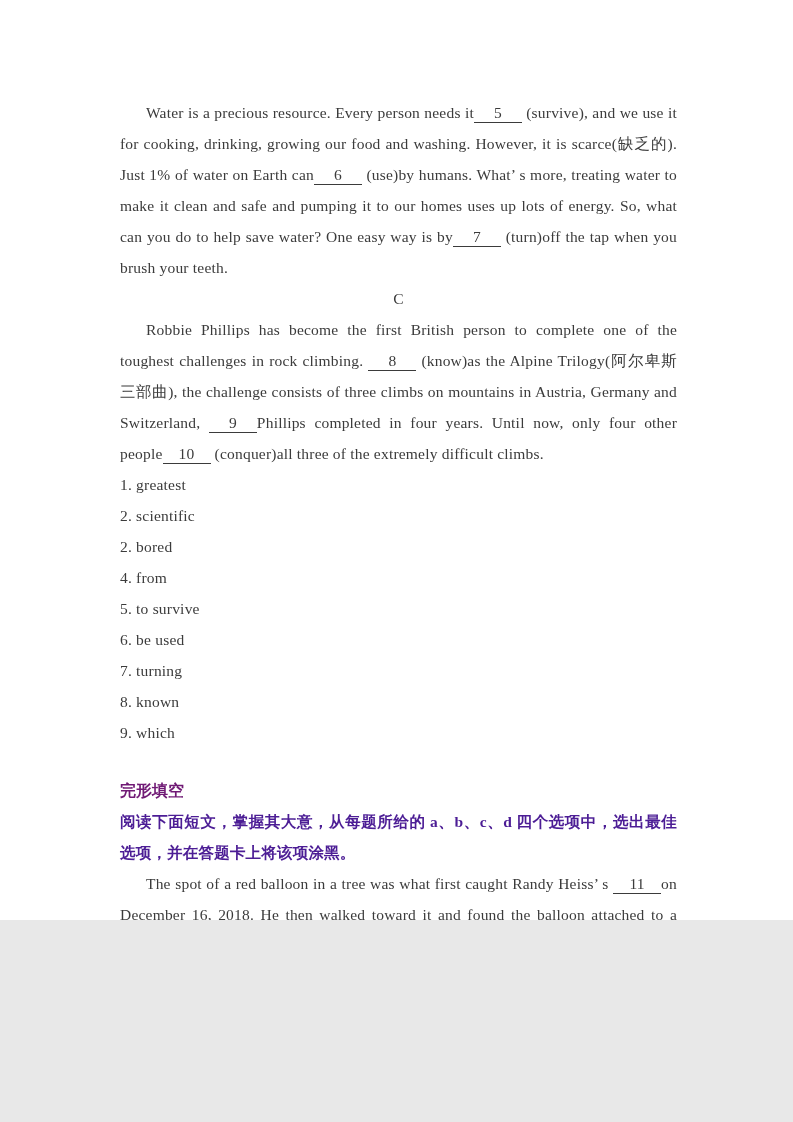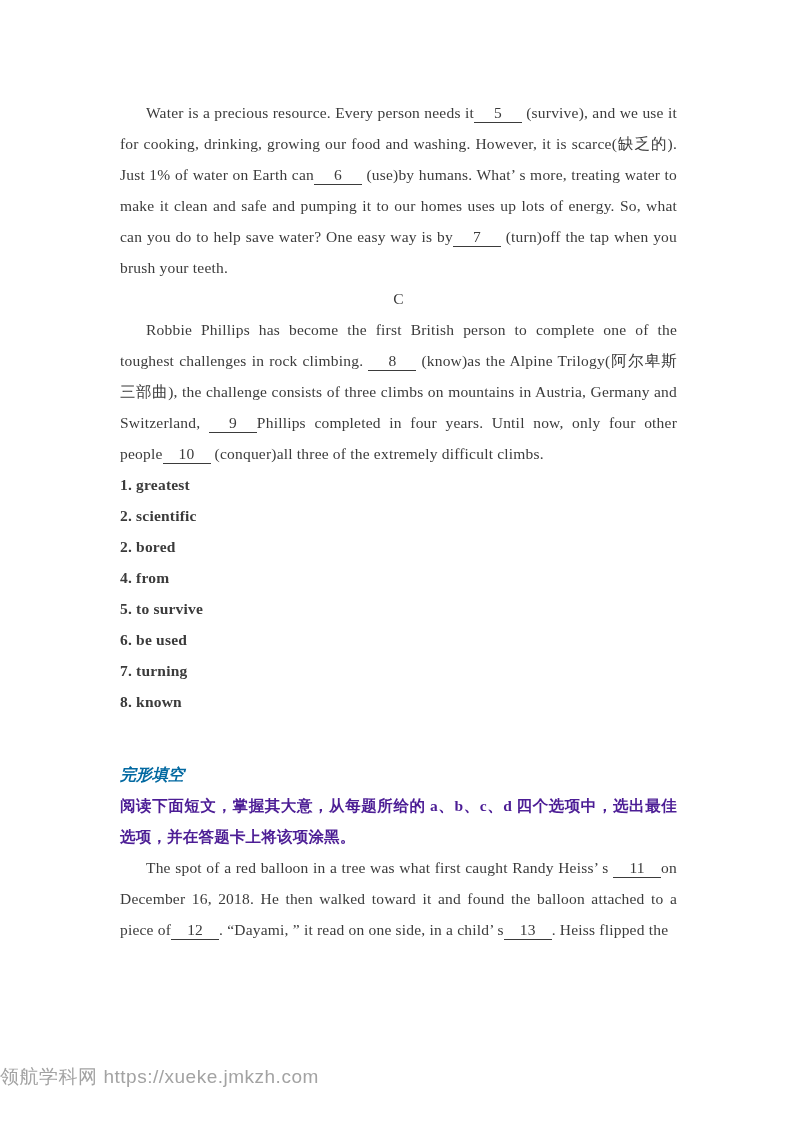--- a/index.html
+++ b/index.html
@@ -3,21 +3,21 @@
 <meta charset="utf-8">
 <style>
   html, body {
     margin: 0;
     padding: 0;
     background: #e8e8e8;
   }
   .page {
     position: relative;
     width: 793px;
-    height: 1122px;
+    height: 920px;
     margin: 0 auto;
     background: #ffffff;
     color: #3b3b3b;
     font-family: "Liberation Serif", "DejaVu Serif", serif;
     overflow: hidden;
   }
   .content {
     position: absolute;
     left: 120px;
     top: 97px;
@@ -49,29 +49,27 @@
   .answers-header {
     font-size: 16px;
     line-height: 31px;
     font-weight: bold;
     color: #2e2e2e;
   }
   .answers-list .answer-item {
     font-size: 15.5px;
     line-height: 31px;
     letter-spacing: 0.2px;
-    font-weight: bold;
   }
   .cloze-title {
-    margin-top: 42px;
+    margin-top: 27px;
     font-size: 16px;
     line-height: 31px;
     font-weight: bold;
-    color: #0369a1;
-    font-style: italic;
+    color: #701a75;
   }
   .cloze-instructions {
     font-weight: bold;
     color: #4c1d95;
   }
   .footer {
     position: absolute;
     left: 0;
     right: 0;
     top: 1064px;
@@ -97,20 +95,21 @@
 
     <div class="answers-list">
       <div class="answer-item">1. greatest</div>
       <div class="answer-item">2. scientific</div>
       <div class="answer-item">2. bored</div>
       <div class="answer-item">4. from</div>
       <div class="answer-item">5. to survive</div>
       <div class="answer-item">6. be used</div>
       <div class="answer-item">7. turning</div>
       <div class="answer-item">8. known</div>
+      <div class="answer-item">9. which</div>
     </div>
 
     <div class="cloze-title">完形填空</div>
 
     <p class="para cloze-instructions">阅读下面短文，掌握其大意，从每题所给的 a、b、c、d 四个选项中，选出最佳选项，并在答题卡上将该项涂黑。</p>
 
     <p class="para indent">The spot of a red balloon in a tree was what first caught Randy Heiss’ s <span class="blank">11</span>on December 16, 2018. He then walked toward it and found the balloon attached to a piece of<span class="blank">12</span>. “Dayami, ” it read on one side, in a child’ s<span class="blank">13</span>. Heiss flipped the</p>
   </div>
 
   <div class="footer">

